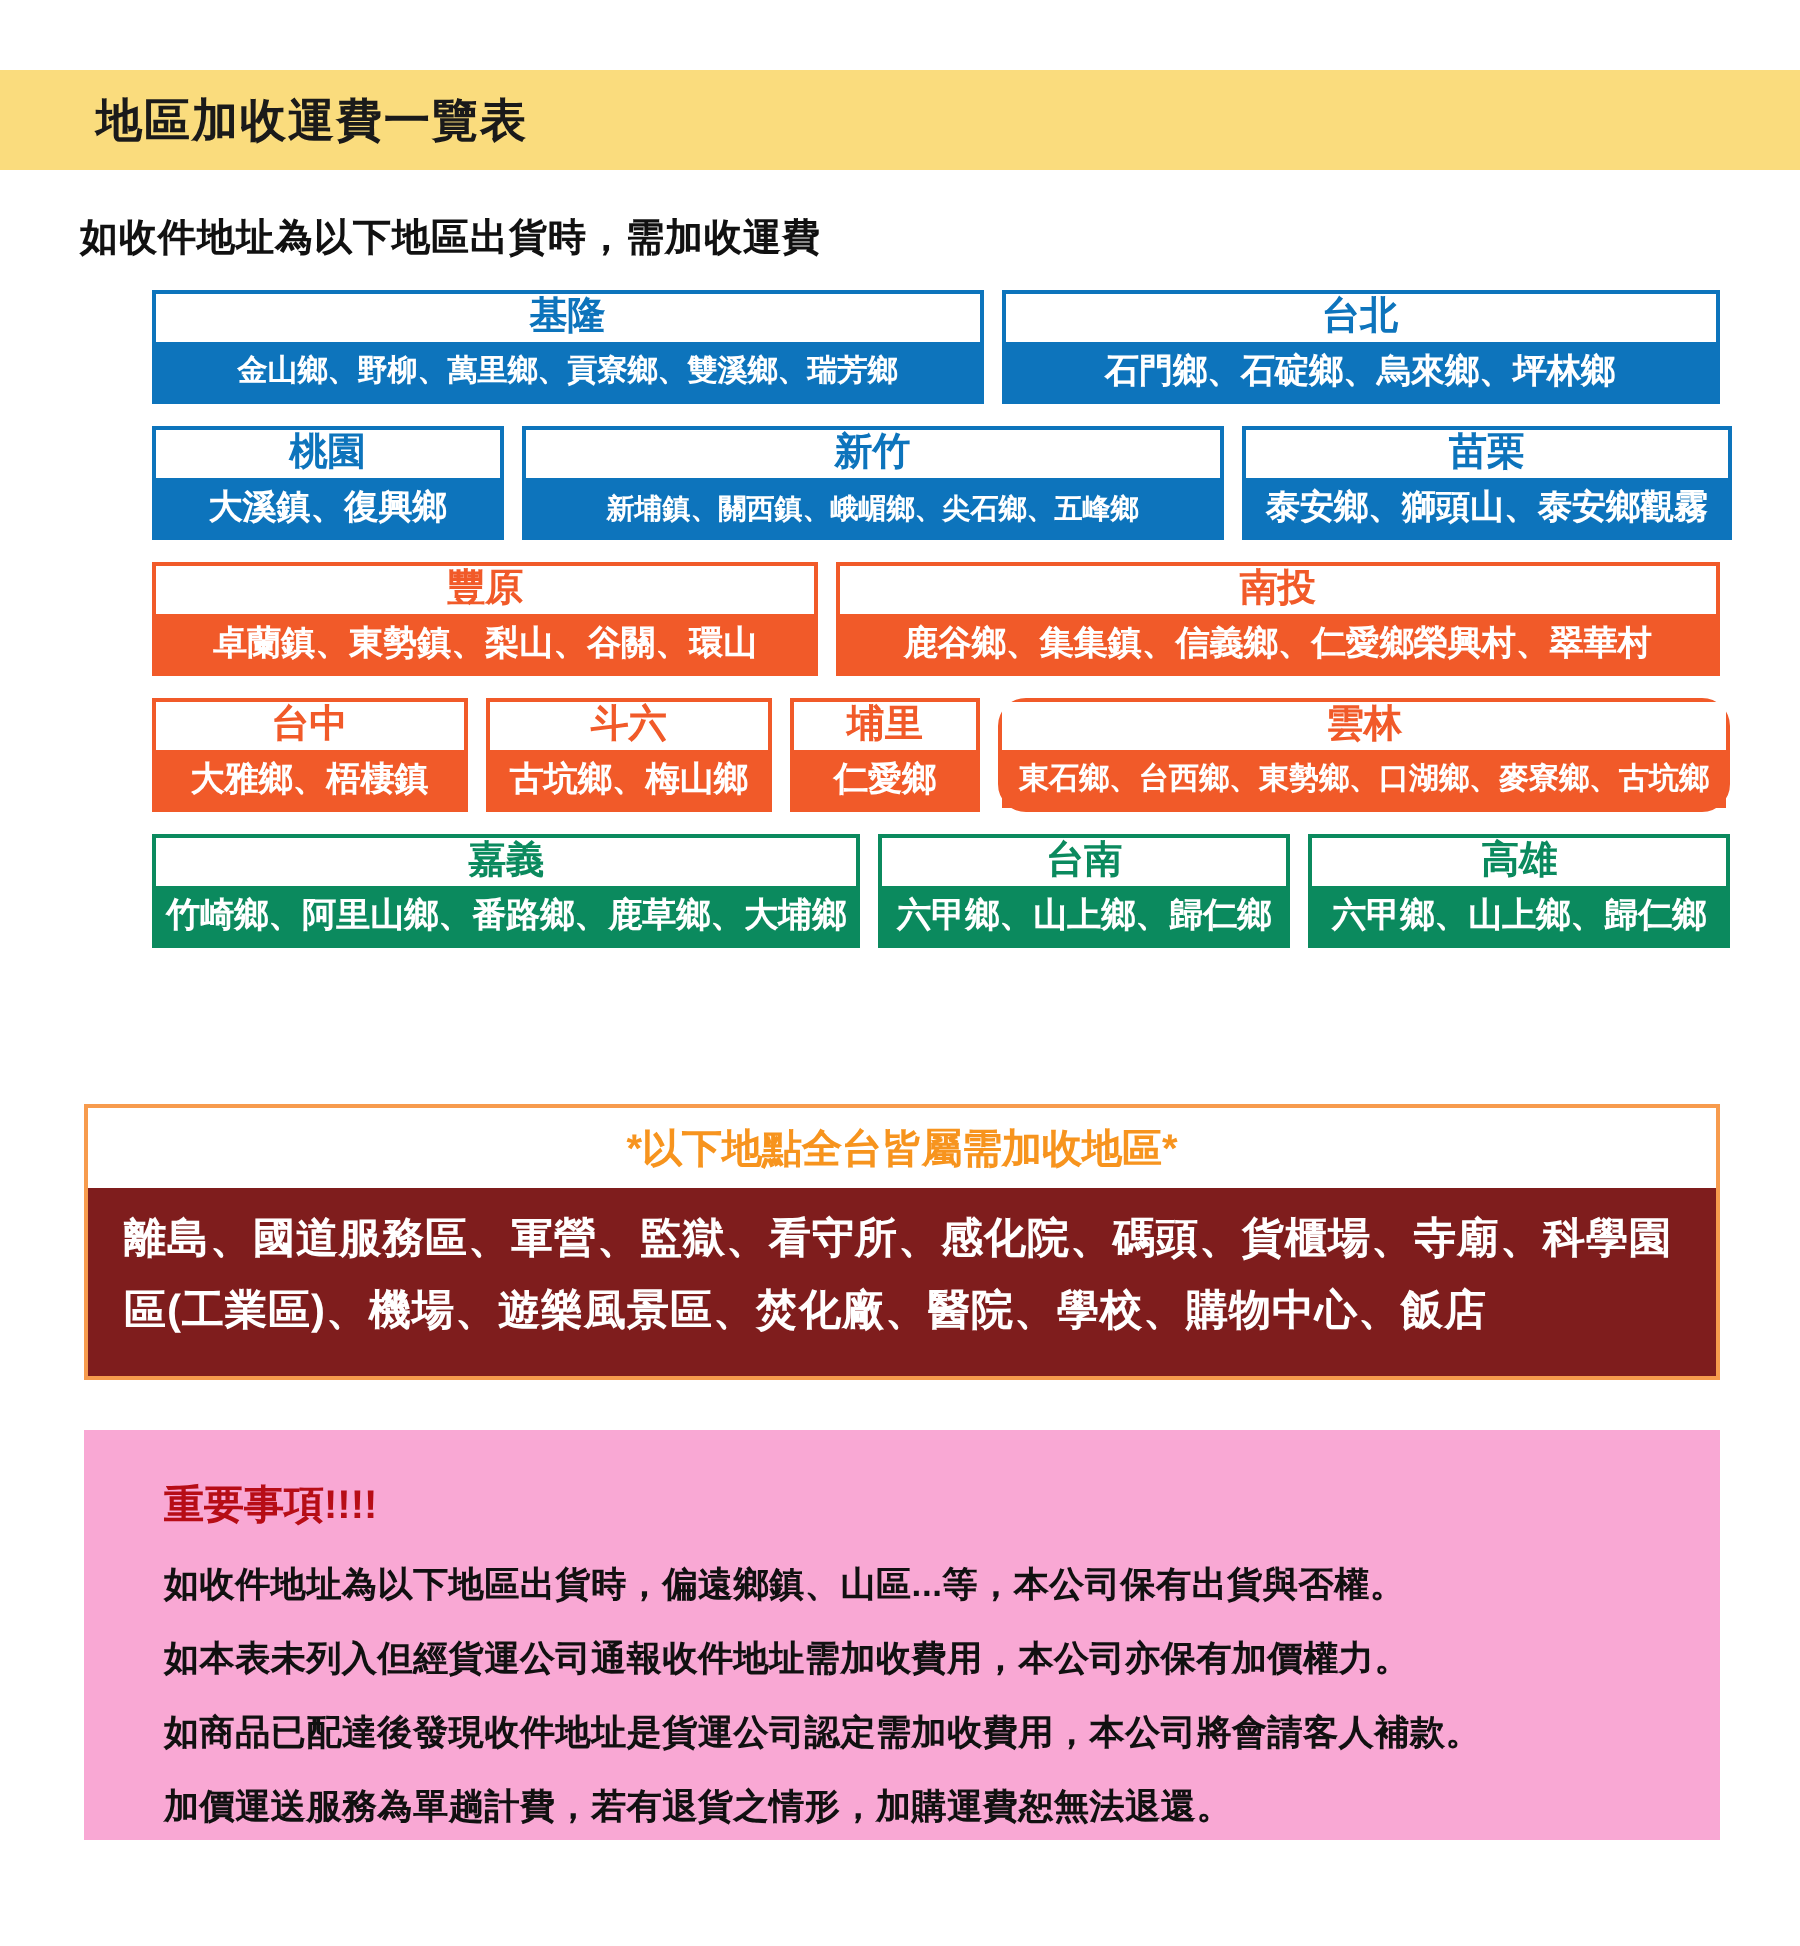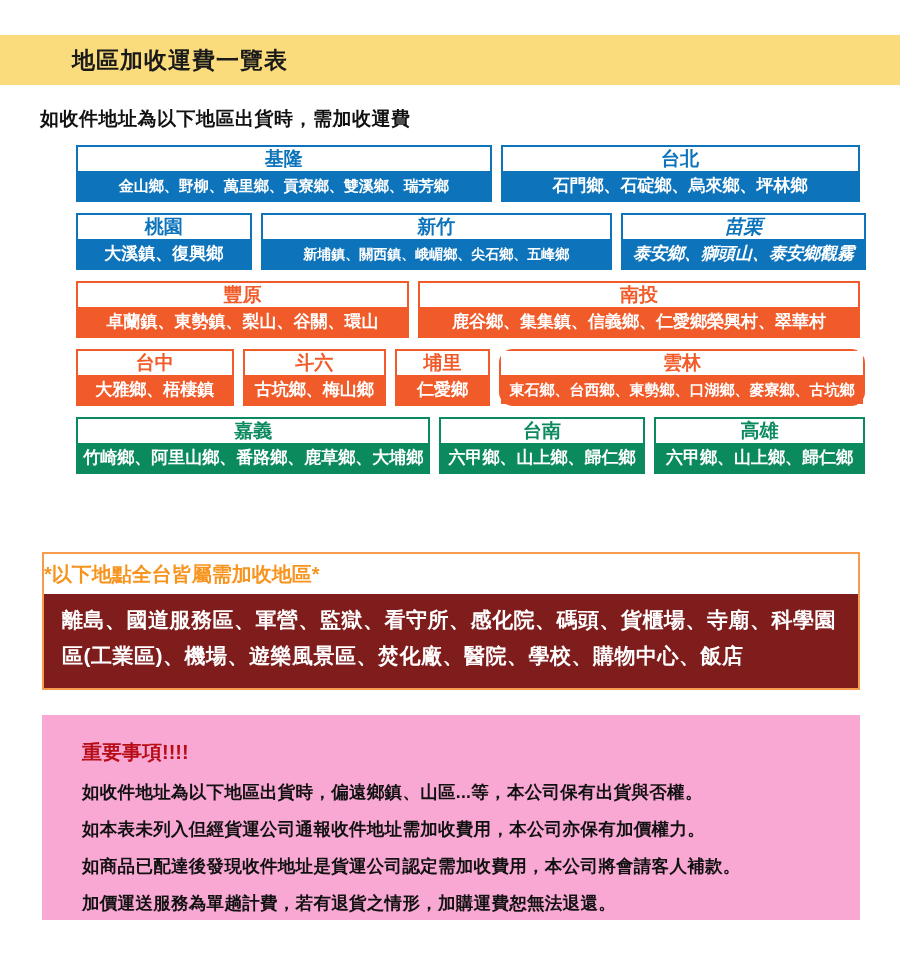--- a/index.html
+++ b/index.html
@@ -5,21 +5,21 @@
   * { box-sizing: border-box; margin: 0; padding: 0; }
   html, body { background: #ffffff; }
   body {
     width: 900px; height: 973px; overflow: hidden;
     font-family: "Liberation Sans", "DejaVu Sans", sans-serif;
   }
   .page { width: 900px; height: 973px; position: relative; background: #fff; }
 
   .title-band {
     position: absolute; left: 0; top: 35px; width: 900px; height: 50px;
-    background: #fadc7d; display: flex; align-items: center; padding-left: 72px;
+    background: #fadc7d; display: flex; align-items: center; padding-left: 48px;
   }
   .title-band h1 { font-size: 23px; font-weight: bold; color: #1a1a1a; letter-spacing: 1px; }
 
   .subtitle {
     position: absolute; left: 40px; top: 106px;
     font-size: 19px; font-weight: bold; color: #111; letter-spacing: 0.5px;
   }
 
   .region-table {
     position: absolute; left: 42px; top: 145px; width: 818px;
@@ -36,21 +36,21 @@
     background: var(--c); color: #fff; text-align: center;
     font-size: 17px; font-weight: bold; height: 28px; line-height: 28px;
     white-space: nowrap; overflow: hidden;
   }
 
   .surcharge-block {
     position: absolute; left: 42px; top: 552px; width: 818px;
     border: 2px solid #f79b4d;
   }
   .surcharge-title {
-    background: #fff; color: #f7941e; 
+    background: #fff; color: #f7941e; text-align: center;
     font-size: 20px; font-weight: bold; padding: 7px 0 6px;
   }
   .surcharge-body {
     background: #7f1d1d; color: #fff; font-size: 21px; font-weight: bold;
     line-height: 36px; padding: 8px 18px 14px; letter-spacing: 0.5px;
   }
 
   .notes {
     position: absolute; left: 42px; top: 715px; width: 818px; height: 205px;
     background: #f9a8d4; padding: 24px 40px 0;
@@ -82,21 +82,21 @@
       </div>
       <div class="trow">
         <div class="block" style="flex-basis: 22.4%; --c: #0d74bc;">
           <div class="bhead">桃園</div>
           <div class="bbody">大溪鎮、復興鄉</div>
         </div>
         <div class="block" style="flex-basis: 44.8%; --c: #0d74bc;">
           <div class="bhead">新竹</div>
           <div class="bbody" style="font-size: 14px;">新埔鎮、關西鎮、峨嵋鄉、尖石鄉、五峰鄉</div>
         </div>
-        <div class="block" style="flex-basis: 31.3%; font-style: italic; --c: #0d74bc;">
+        <div class="block" style="flex-basis: 31.3%; --c: #0d74bc;">
           <div class="bhead">苗栗</div>
           <div class="bbody">泰安鄉、獅頭山、泰安鄉觀霧</div>
         </div>
       </div>
       <div class="trow">
         <div class="block" style="flex-basis: 42.5%; --c: #f15a29;">
           <div class="bhead">豐原</div>
           <div class="bbody">卓蘭鎮、東勢鎮、梨山、谷關、環山</div>
         </div>
         <div class="block" style="flex-basis: 56.3%; --c: #f15a29;">

